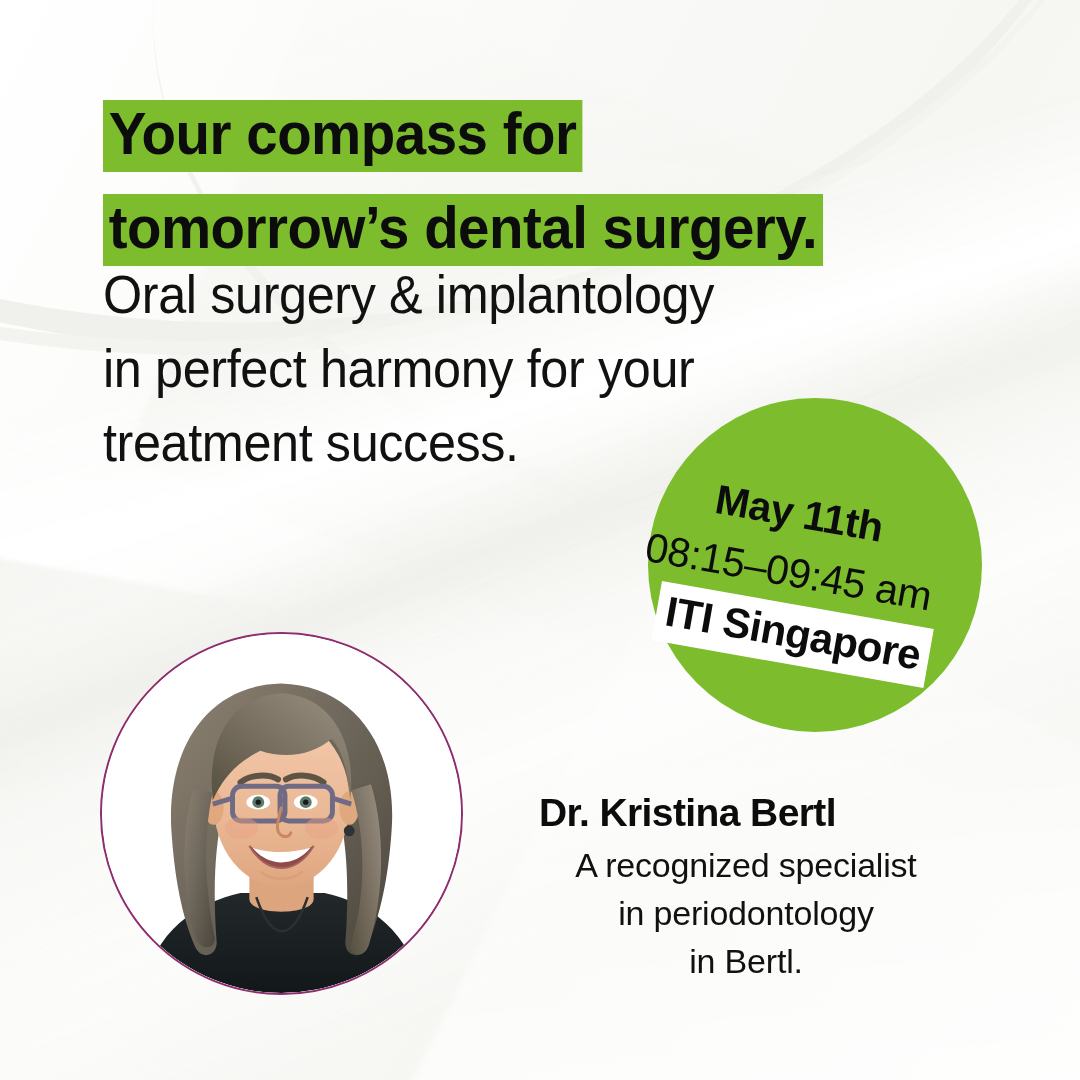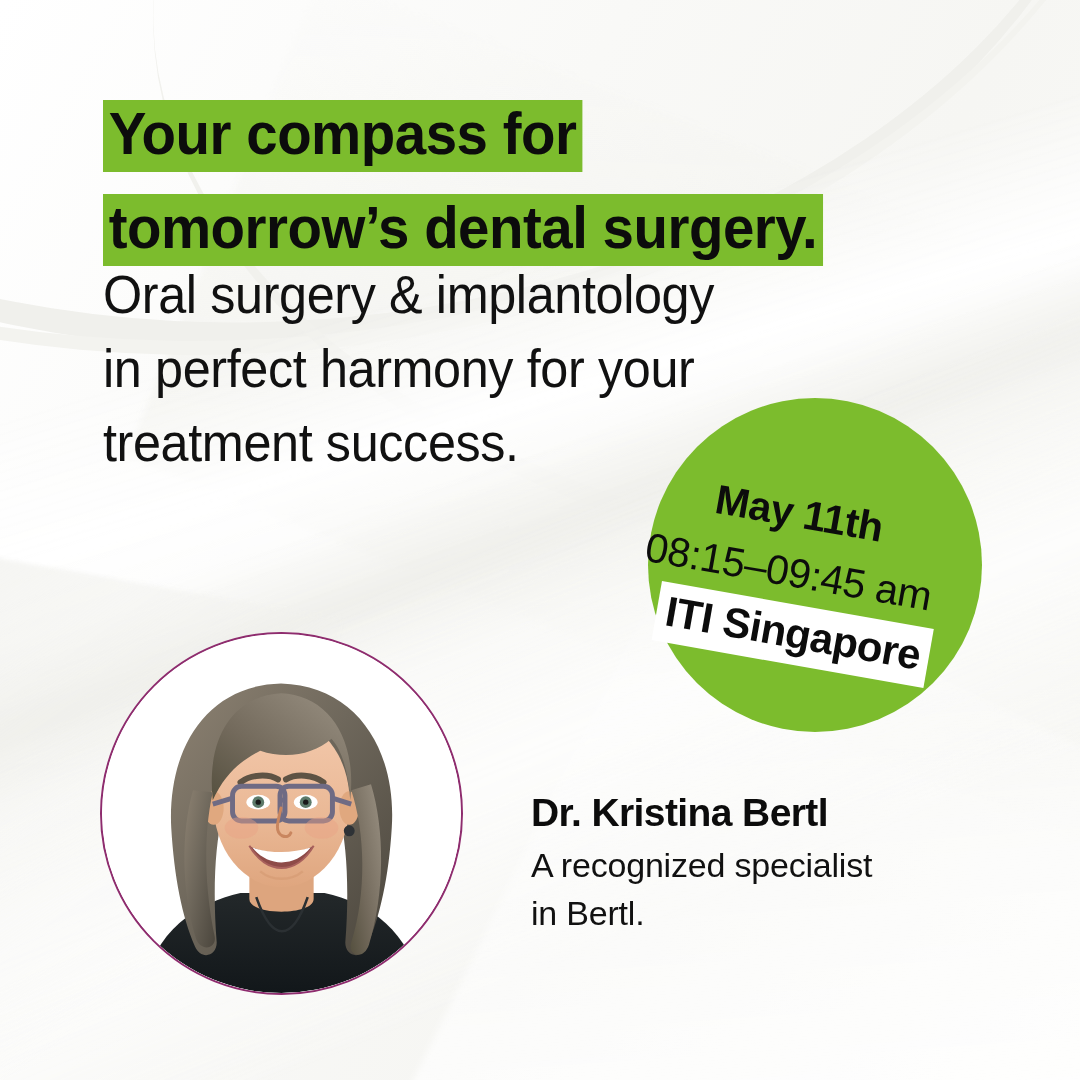--- a/index.html
+++ b/index.html
@@ -216,27 +216,29 @@
     top: 789px;
     width: 430px;
   }
   .sp-name {
     font-size: 39px;
     font-weight: 700;
     color: #0c0c0c;
     letter-spacing: -0.6px;
     line-height: 48px;
     margin-bottom: 4px;
+    margin-left: 8px;
   }
   .sp-bio {
     font-size: 34px;
     font-weight: 300;
     color: #111111;
     line-height: 48px;
     letter-spacing: -0.2px;
+    text-align: center;
   }
   .sp-bio span { display: block; }
 </style>
 </head>
 <body>
 
 <div id="poster">
 
   <div class="bg-layer">
     <div class="bg-base"></div>
@@ -353,17 +355,18 @@
 
         <path d="M160 240 C172 250 191 250 203 240" fill="none" stroke="#d39a72" stroke-width="2.5" opacity=".6"></path>
       </g>
     </svg>
   </div>
 
   <div class="speaker">
     <div class="sp-name">Dr. Kristina Bertl</div>
     <div class="sp-bio">
       <span>A recognized specialist</span>
+      <span>in periodontology</span>
       <span>in Bertl.</span>
     </div>
   </div>
 
 </div>
 
 </body></html>

